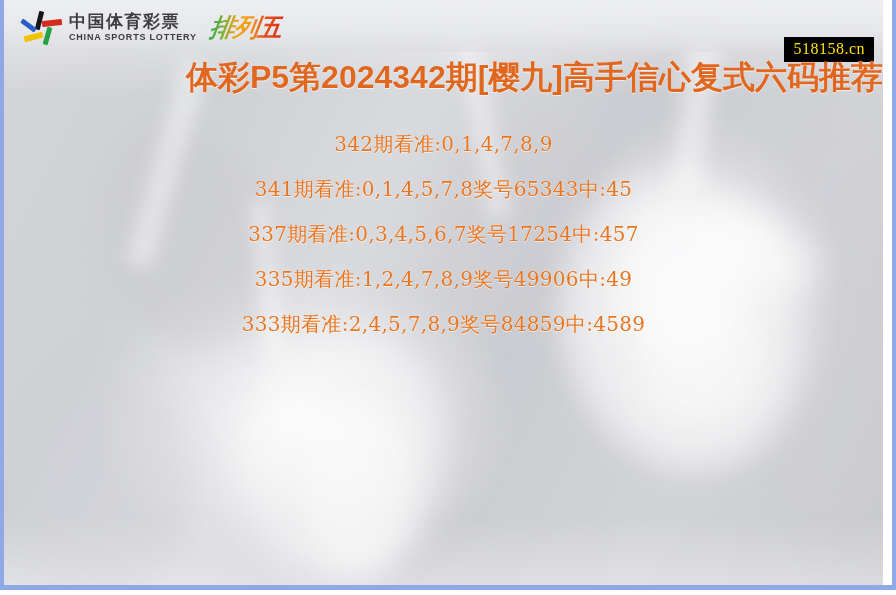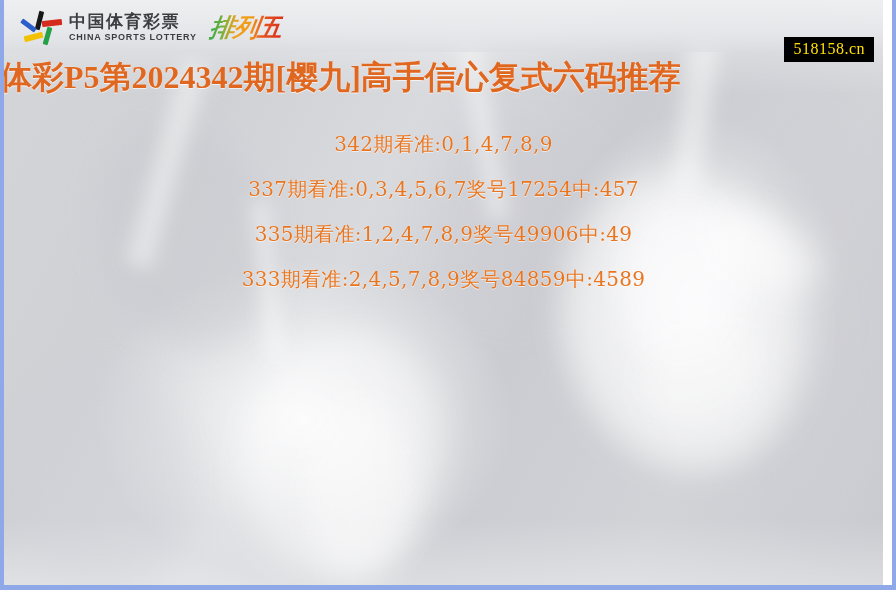--- a/index.html
+++ b/index.html
@@ -161,22 +161,22 @@
     white-space: nowrap;
     margin-top: 20px;
   }
 
   
   .page-title {
     position: absolute;
     left: 0;
     top: 56px;
     width: 883px;
-    text-align: left;
-    font-family: Liberation Serif, serif;
+    text-align: right;
+    font-family: Liberation Sans, sans-serif;
     font-size: 32px;
     font-weight: 700;
     color: #e0671f;
     letter-spacing: 0px;
     white-space: nowrap;
     z-index: 20;
     text-shadow: 0 0 1px rgba(255,255,255,0.85), 0 1px 0 rgba(255,255,255,0.6);
   }
 
   
@@ -240,20 +240,21 @@
     </div>
     <div class="brand-game">排列五</div>
   </div>
 
   <div class="site-badge">518158.cn</div>
 
   <div class="page-title">体彩P5第2024342期[樱九]高手信心复式六码推荐</div>
 
   <div class="rows">
     <div class="row">342期看准:0,1,4,7,8,9</div>
+    <div class="row">341期看准:0,1,4,5,7,8奖号65343中:45</div>
     <div class="row">337期看准:0,3,4,5,6,7奖号17254中:457</div>
     <div class="row">335期看准:1,2,4,7,8,9奖号49906中:49</div>
     <div class="row">333期看准:2,4,5,7,8,9奖号84859中:4589</div>
   </div>
 
   <div class="frame-inner-white"></div>
   <div class="frame"></div>
 </div>
 
 </body></html>

